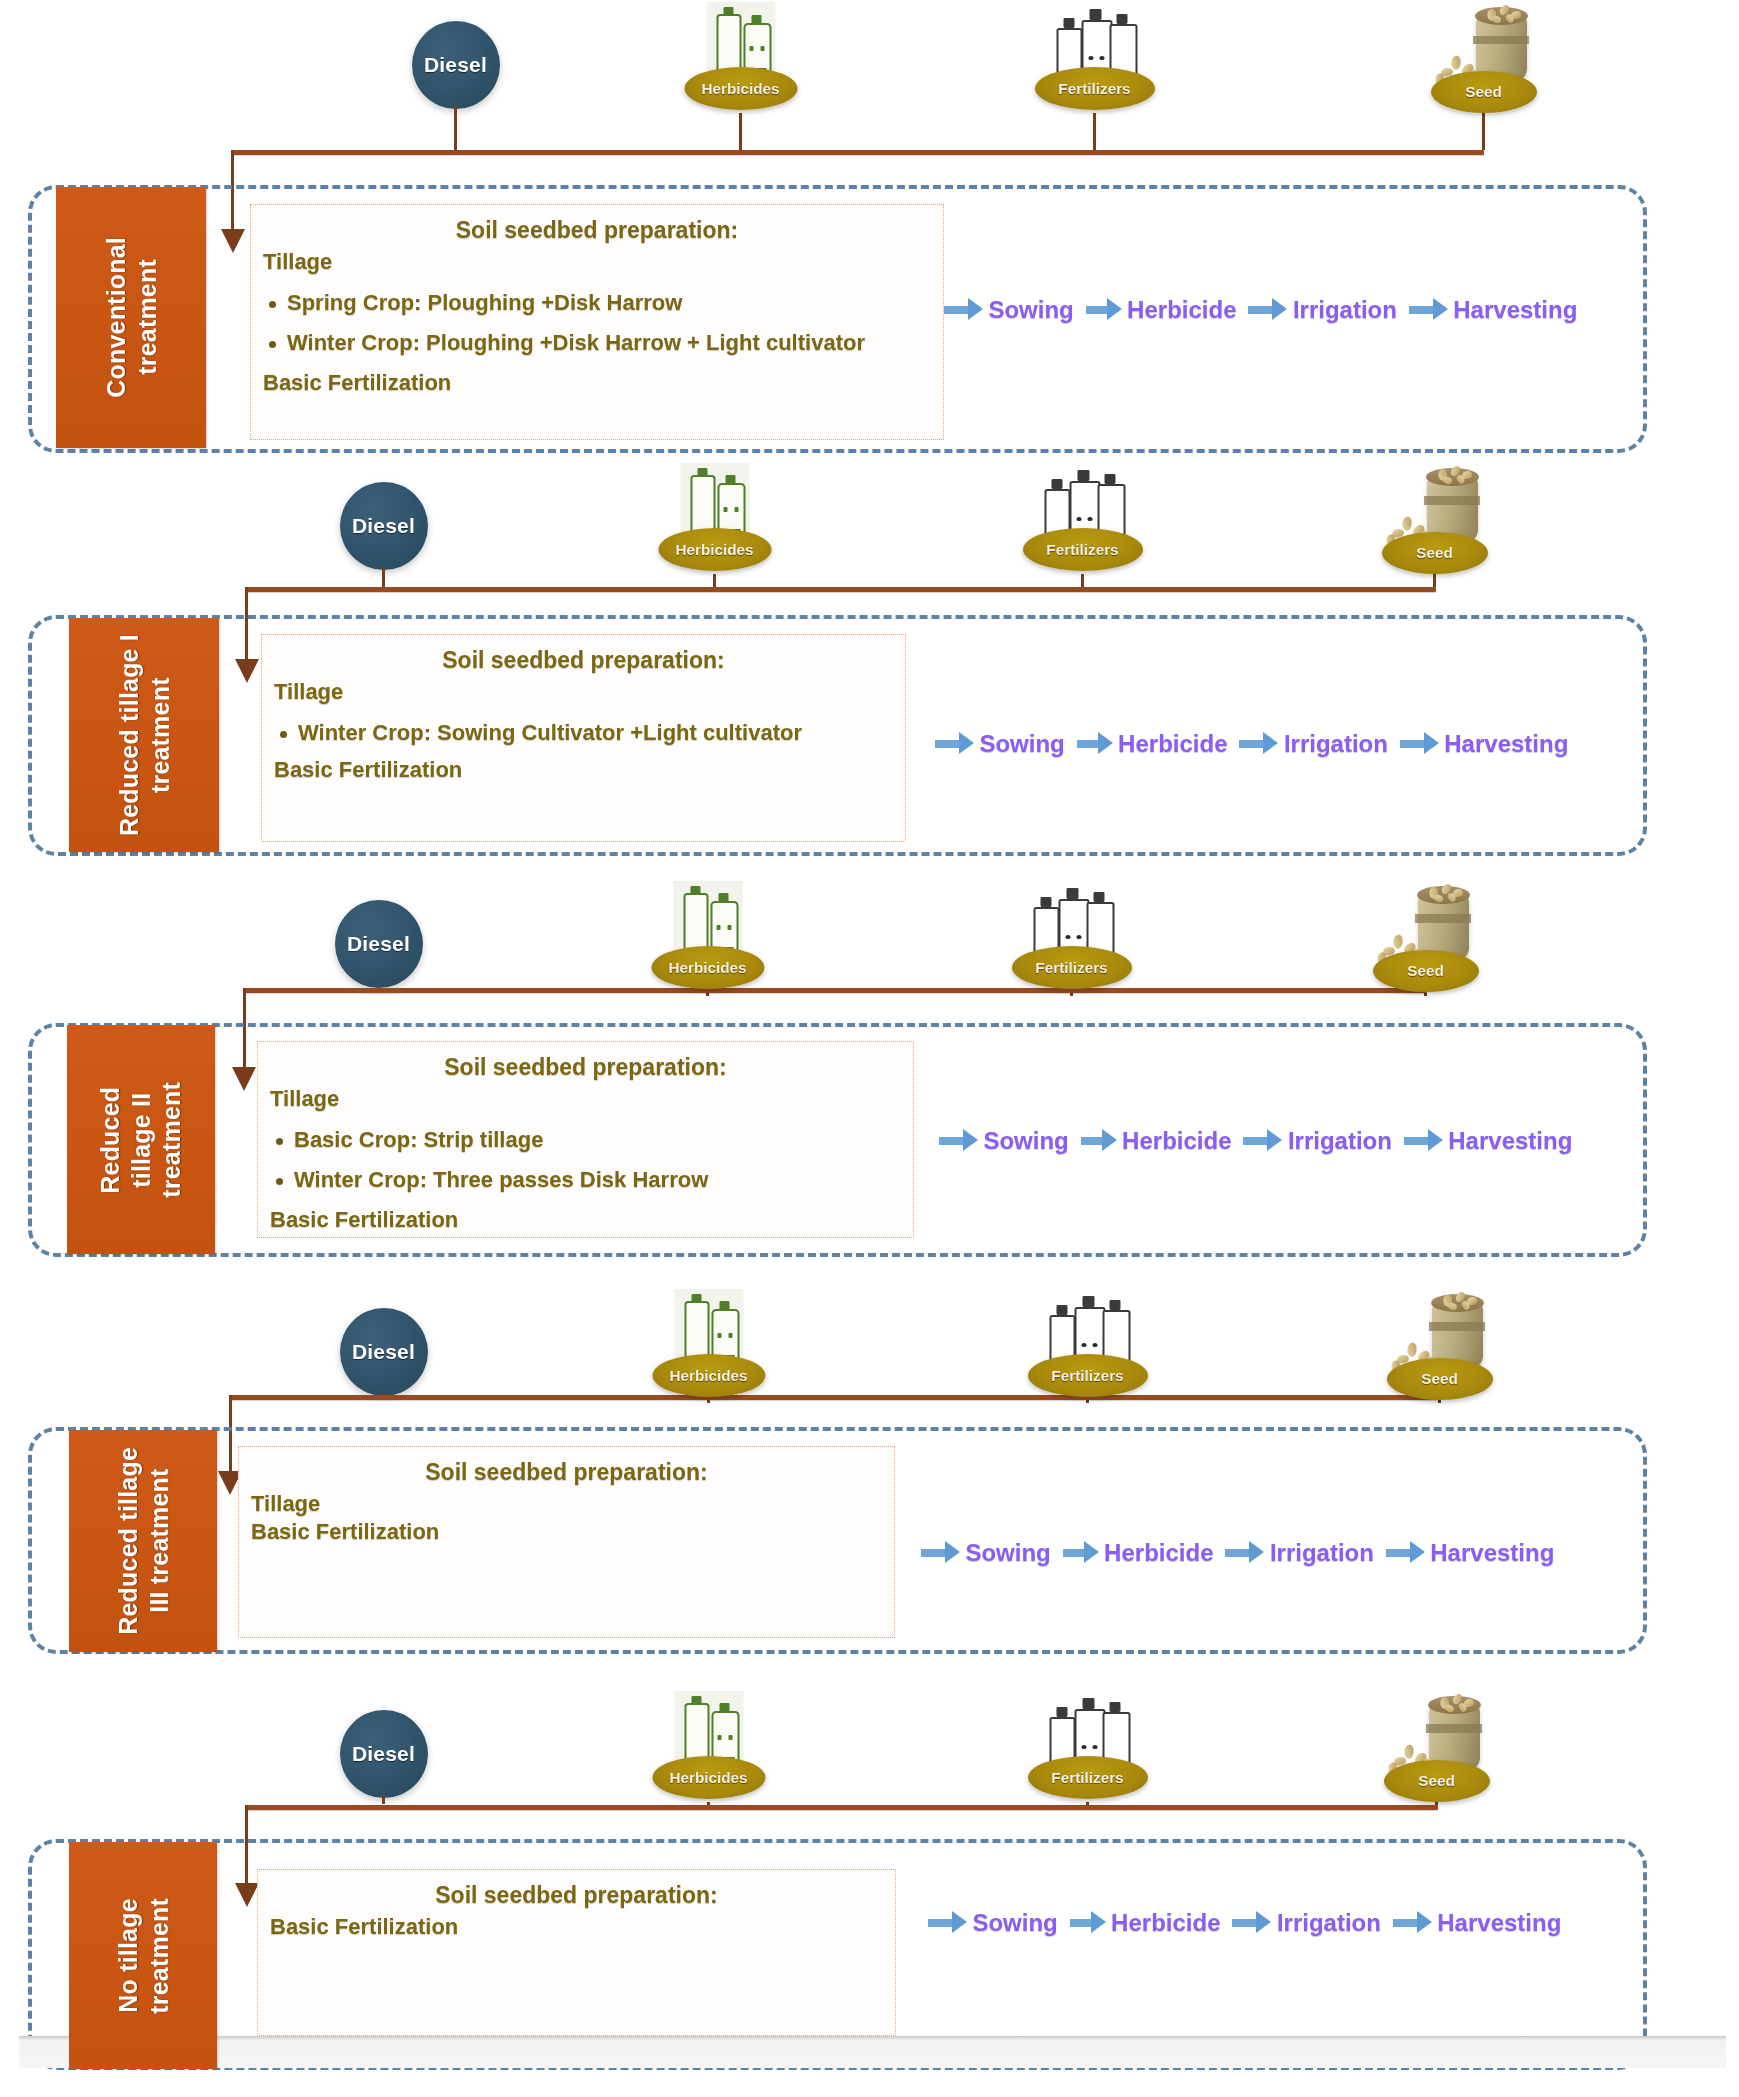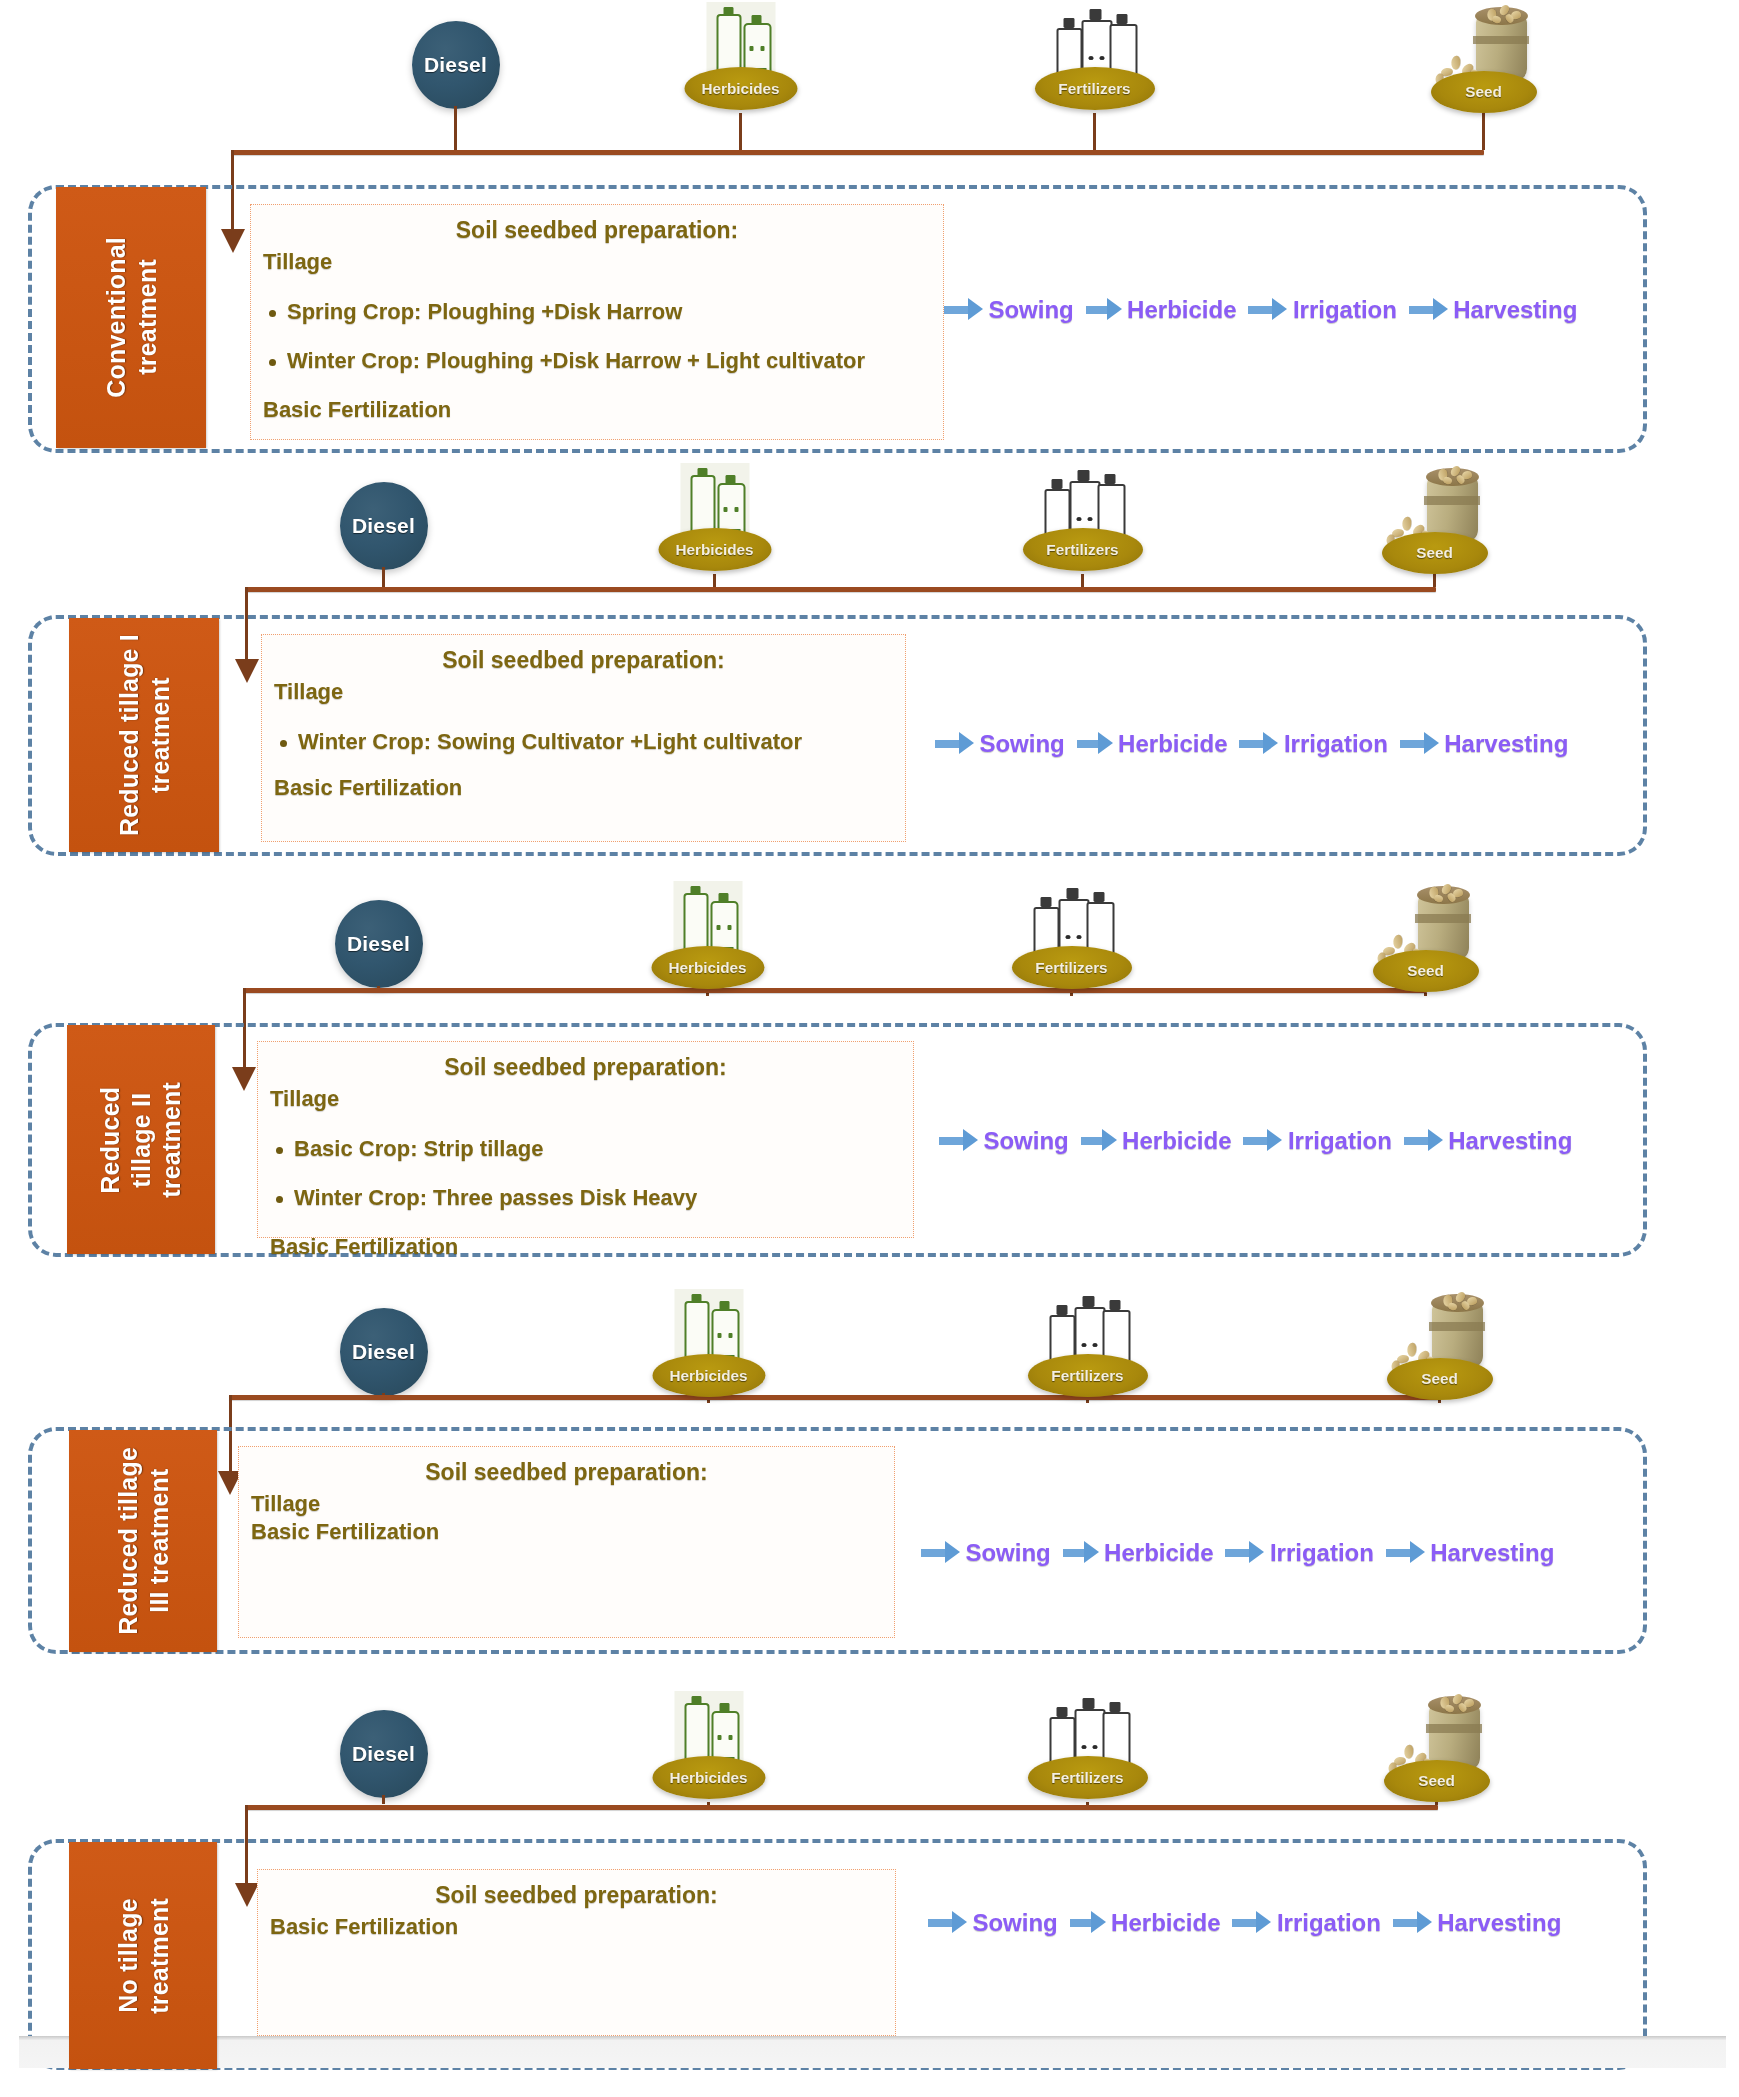--- a/index.html
+++ b/index.html
@@ -82,21 +82,21 @@
     text-align:center;text-shadow:0 0.9px 1.4px rgba(0,0,0,.45);
     letter-spacing:0.2px;white-space:pre-line;
   }
   .prep{position:absolute;border:1.9px dotted #f0a070;box-sizing:border-box;background:#fffdfb;}
   .prep-title{text-align:center;font-size:23px;font-weight:700;color:#7d6611;
     text-shadow:0 0.9px 0.9px rgba(0,0,0,.20);margin:12px 0 4.6px 0;}
   .prep-line{font-size:22px;font-weight:700;color:#7d6611;text-shadow:0 0.9px 0.9px rgba(0,0,0,.20);
     margin:2.8px 0 2.8px 12px;}
   .prep-ul{list-style:none;margin:1.9px 0 1.9px 0;padding:0 0 0 36px;}
   .prep-ul li{position:relative;font-size:22px;font-weight:700;color:#7d6611;
-    text-shadow:0 0.9px 0.9px rgba(0,0,0,.20);margin:24px 0;line-height:1.14;}
+    text-shadow:0 0.9px 0.9px rgba(0,0,0,.20);margin:15px 0;line-height:1.14;}
   .prep-ul li::before{content:"";position:absolute;left:-18.5px;top:11px;width:7px;height:7px;border-radius:50%;background:#6f5a10;}
 
   
   .flow{position:absolute;display:flex;align-items:center;z-index:4;}
   .fl-arrow{display:inline-block;position:relative;height:7.4px;background:#6fa6da;flex:none;}
   .fl-arrow::after{content:"";position:absolute;right:-15px;top:-7.9px;width:0;height:0;
     border-top:11.6px solid transparent;border-bottom:11.6px solid transparent;border-left:15.7px solid #5e9bd5;}
   .fl-label{font-size:24px;font-weight:700;color:#8b5cf6;text-shadow:0 0.9px 0.9px rgba(0,0,0,.22);
     white-space:nowrap;flex:none;}
 
@@ -334,21 +334,21 @@
     <div class="tag" style="left: 67px; top: 1025px; width: 148px; height: 229px;">
       <div class="tag-text">Reduced
 tillage II
 treatment</div>
     </div>
     <div class="prep" style="left: 257px; top: 1041px; width: 657px; height: 197px;">
       <div class="prep-title">Soil seedbed preparation:</div>
       <div class="prep-line">Tillage</div>
       <ul class="prep-ul">
         <li>Basic Crop: Strip tillage</li>
-        <li>Winter Crop:  Three passes Disk Heavy</li>
+        <li>Winter Crop:  Three passes Disk Harrow</li>
       </ul>
       <div class="prep-line">Basic Fertilization</div>
     </div>
     <div class="flow" style="left: 939px; top: 1127px;">
       <span class="fl-arrow" style="width: 24px; margin-right: 20.4px;"></span>
       <span class="fl-label">Sowing</span>
       <span class="fl-arrow" style="width: 21px; margin-right: 20.4px; margin-left: 12px;"></span>
       <span class="fl-label">Herbicide</span>
       <span class="fl-arrow" style="width: 24px; margin-right: 20.4px; margin-left: 12px;"></span>
       <span class="fl-label">Irrigation</span>

